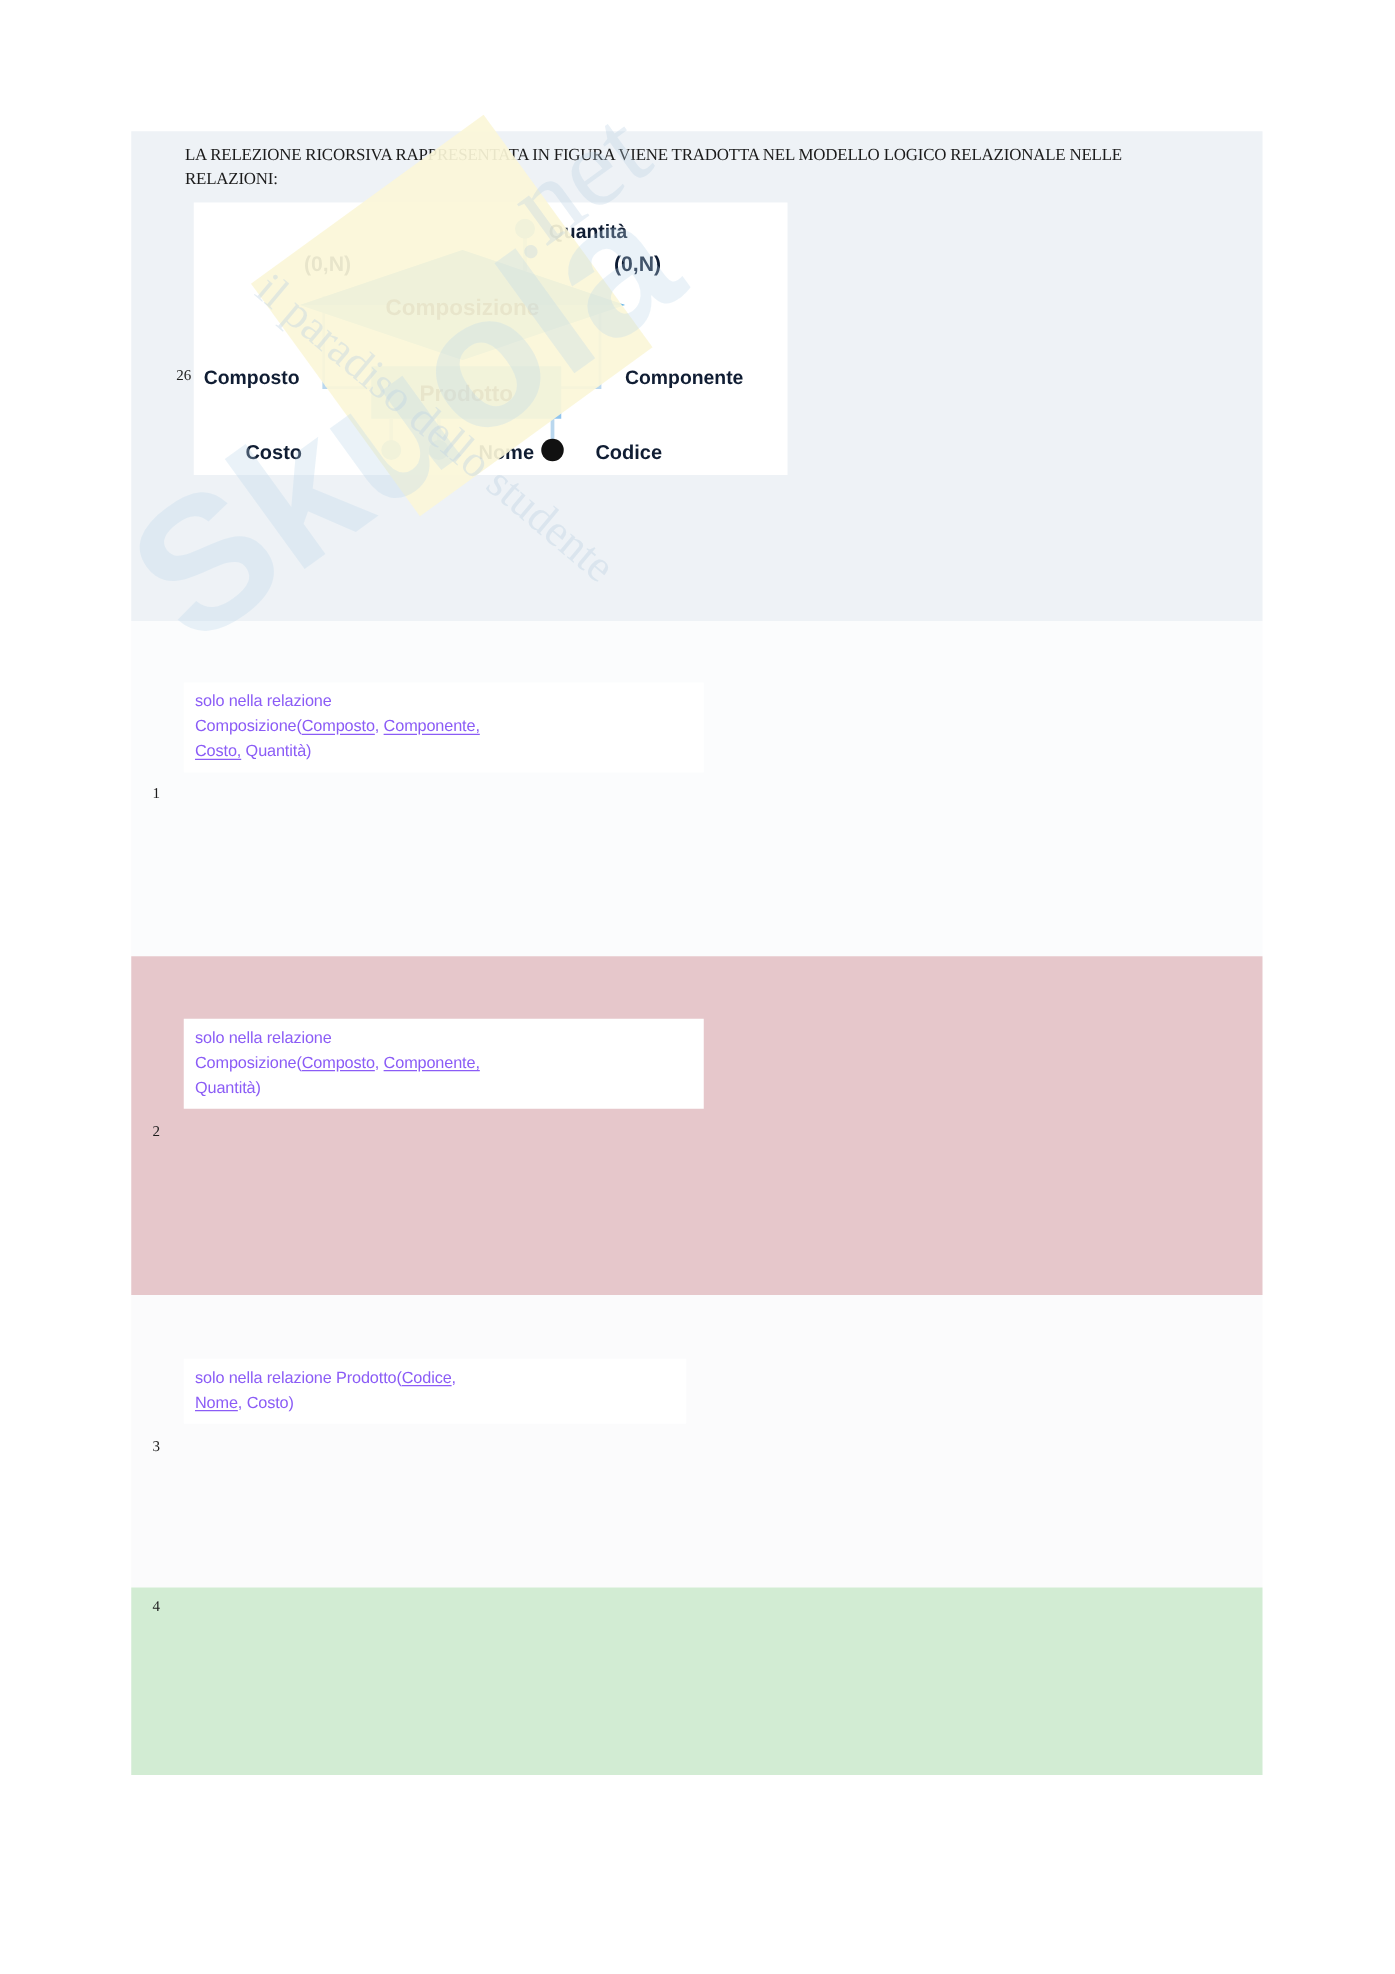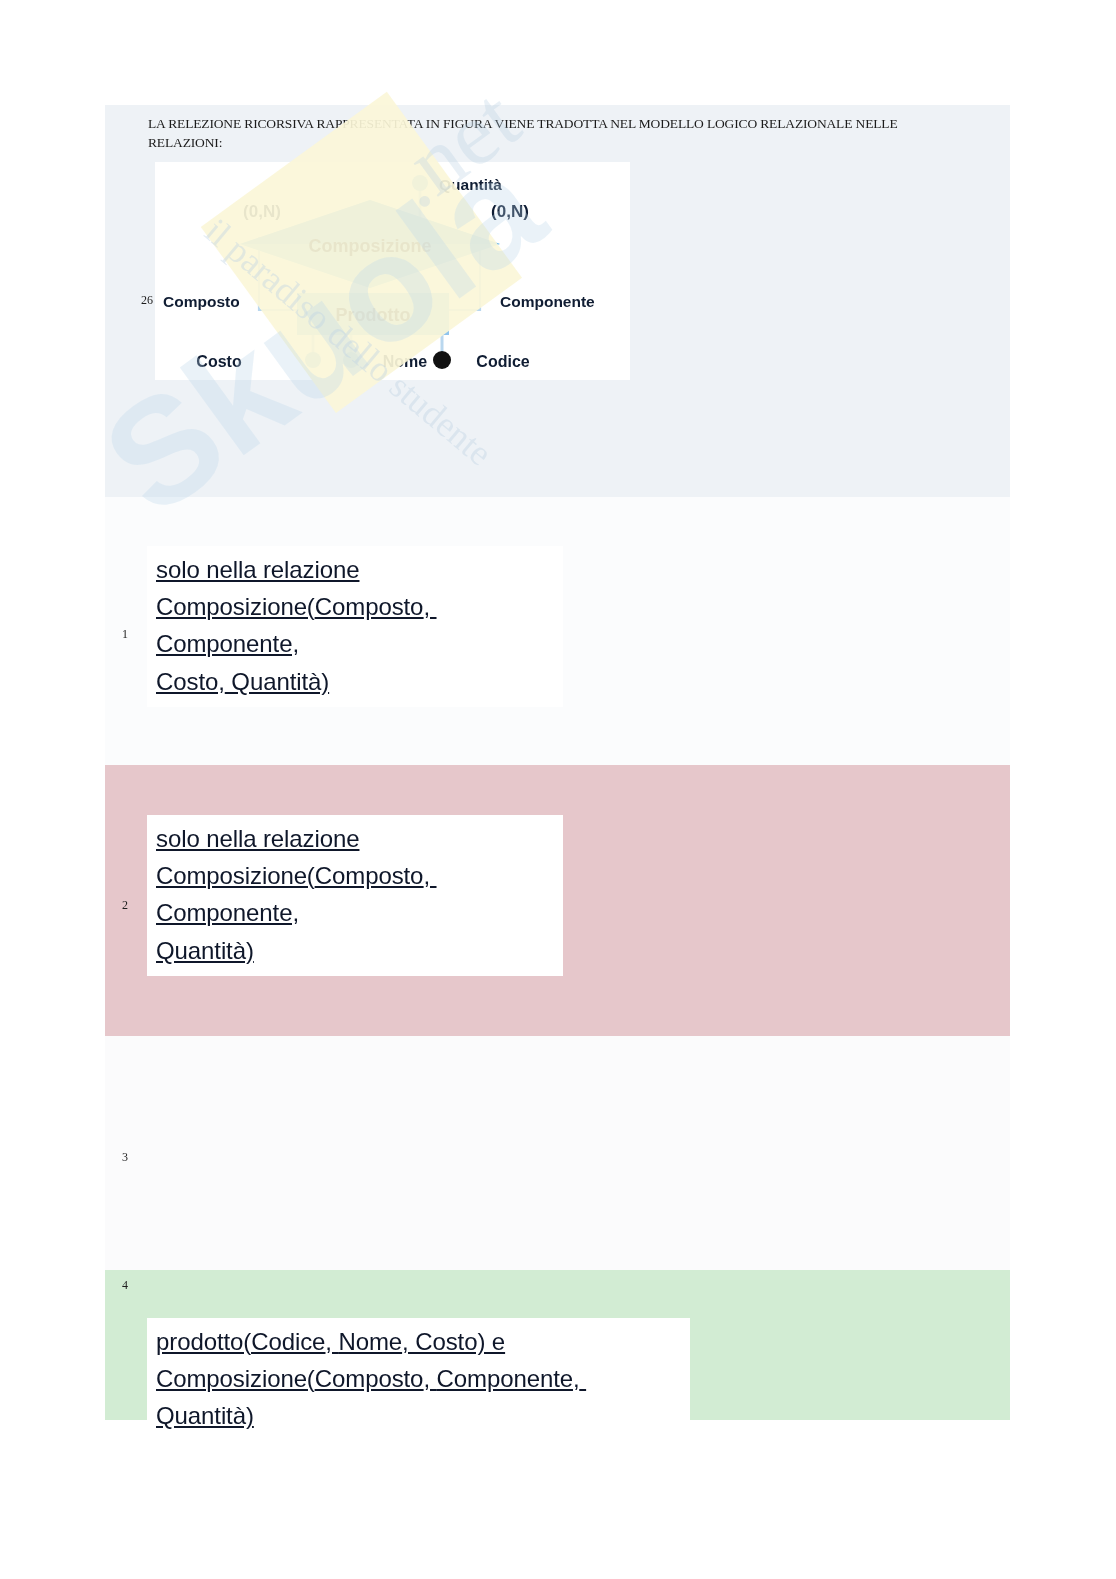--- a/index.html
+++ b/index.html
@@ -100,29 +100,28 @@
     position: absolute;
     font-family: "Liberation Serif", serif;
     font-size: 12px;
     color: #1d1d1d;
     z-index: 4;
   }
 
   .option-text {
     position: absolute;
     background: #ffffff;
-    color: #0f172a;
+    color: #8b5cf6;
     font-family: "Liberation Sans", sans-serif;
-    font-size: 24px;
+    font-size: 13px;
     line-height: 1.55;
     letter-spacing: -0.1px;
     padding: 5px 9px 7px 9px;
     white-space: pre-wrap;
     z-index: 3;
-    text-decoration: underline;
   }
   .option-text u { text-decoration: underline; text-underline-offset: 2px; }
 
   #option-1-text { left: 147px; top: 546px;  width: 398px; }
   #option-2-text { left: 147px; top: 815px;  width: 398px; }
   #option-3-text { left: 147px; top: 1087px; width: 384px; }
   #option-4-text { left: 147px; top: 1318px; width: 525px; }
 
   #option-1-number { left: 122px; top: 627px; }
   #option-2-number { left: 122px; top: 898px; }
@@ -197,19 +196,19 @@
 </span><u>Costo,</u><span> Quantità)</span></div>
 
   <div class="option-row opt-pink" id="option-2"></div>
   <div class="option-number" id="option-2-number">2</div>
   <div class="option-text" id="option-2-text"><span>solo nella relazione
 Composizione(</span><u>Composto</u><span>, </span><u>Componente,</u><span>
 Quantità)</span></div>
 
   <div class="option-row opt-white2" id="option-3"></div>
   <div class="option-number" id="option-3-number">3</div>
+  <div class="option-text" id="option-3-text"><span>solo nella relazione Prodotto(</span><u>Codice</u><span>,
+</span><u>Nome</u><span>, Costo)</span></div>
 
   <div class="option-row opt-green" id="option-4"></div>
   <div class="option-number" id="option-4-number">4</div>
-  <div class="option-text" id="option-4-text"><span>prodotto(</span><u>Codice</u><span>, </span><u>Nome</u><span>, Costo) e
-Composizione(</span><u>Composto</u><span>, </span><u>Componente</u><span>, Quantità)</span></div>
 
 </div>
 
 </body></html>

